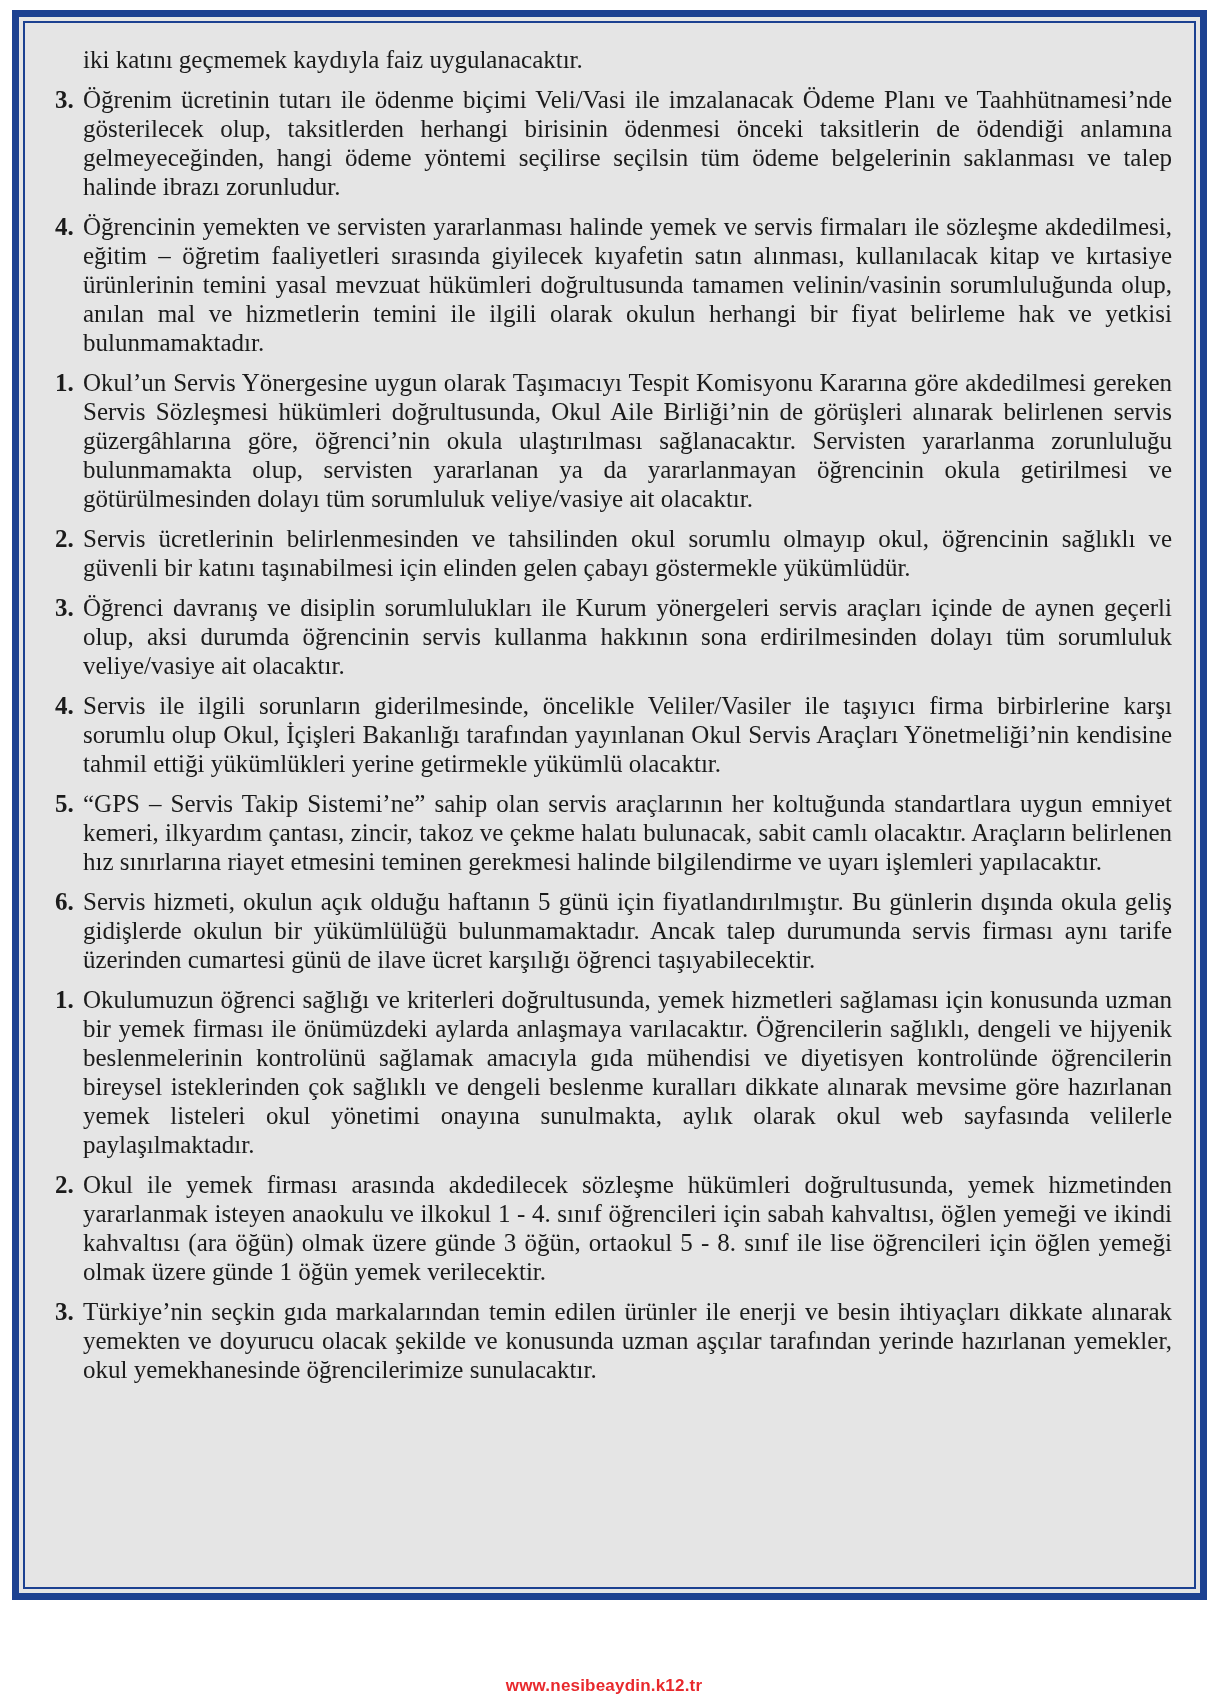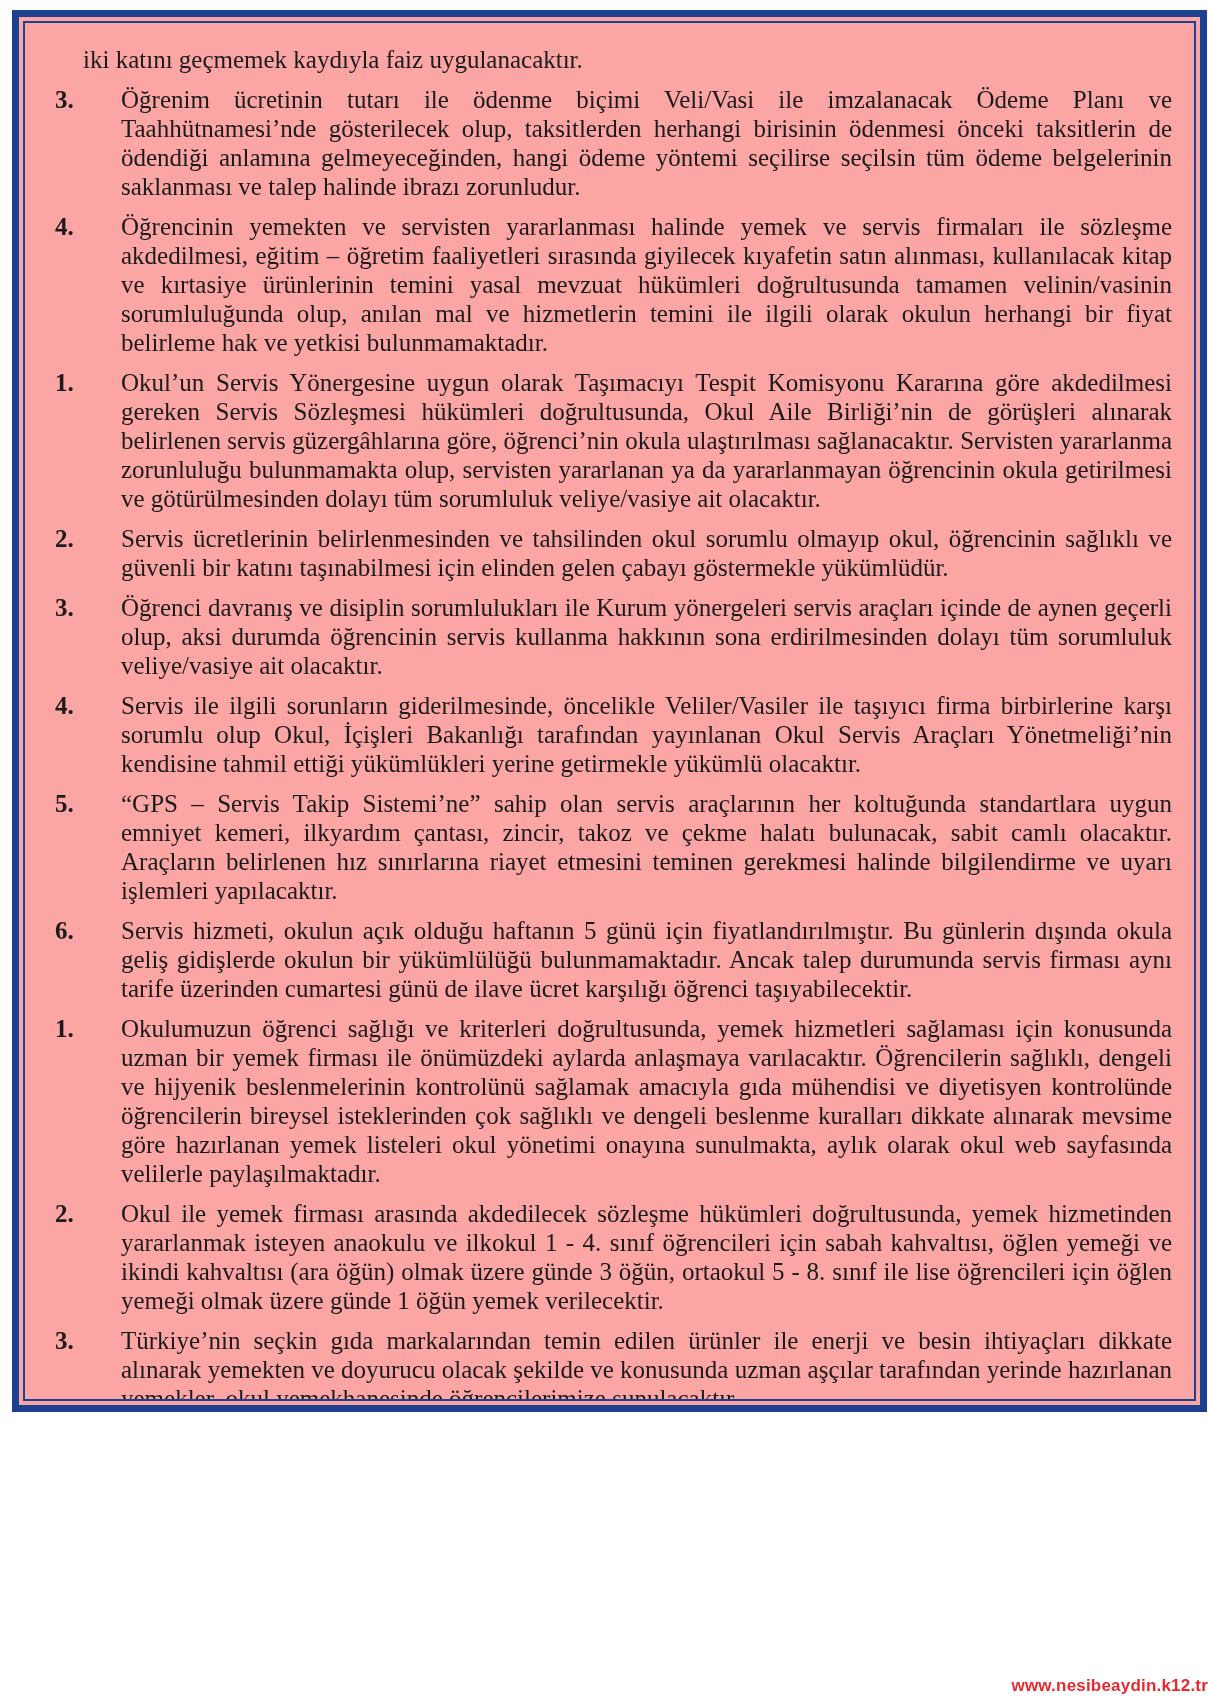--- a/index.html
+++ b/index.html
@@ -12,25 +12,25 @@
     height: 1708px;
     position: relative;
     font-family: "Liberation Serif", serif;
     color: #1b1b1b;
   }
   .frame {
     position: absolute;
     left: 12px;
     top: 10px;
     width: 1195px;
-    height: 1402px;
+    height: 1590px;
     box-sizing: border-box;
     border: 7px solid #1c4191;
     padding: 4px;
-    background: #fca5a5;
+    background: #e5e5e5;
   }
   .frame-inner {
     width: 100%;
     height: 100%;
     box-sizing: border-box;
     border: 2px solid #1c4191;
     padding: 14px 22px 0 58px;
     overflow: hidden;
   }
   .doc-text {
@@ -46,36 +46,35 @@
     margin: 11px 0 0 -28px;
   }
   .item .num {
     flex: 0 0 28px;
     width: 28px;
     font-weight: bold;
   }
   .item .txt {
     flex: 1;
     text-align: justify;
-    margin-left: 38px;
   }
   .section-title {
     color: #1f54a5;
     font-weight: bold;
     font-size: 27px;
     line-height: 30px;
     margin: 52px 0 14px 12px;
     letter-spacing: 0.3px;
   }
   .footer {
     position: absolute;
     left: 0;
     top: 1676px;
     width: 100%;
-    text-align: right;
+    text-align: center;
   }
   .footer-url {
     color: #e8292d;
     font-family: "Liberation Sans", sans-serif;
     font-weight: bold;
     font-size: 17px;
     letter-spacing: 0.2px;
   }
 </style>
 </head>

